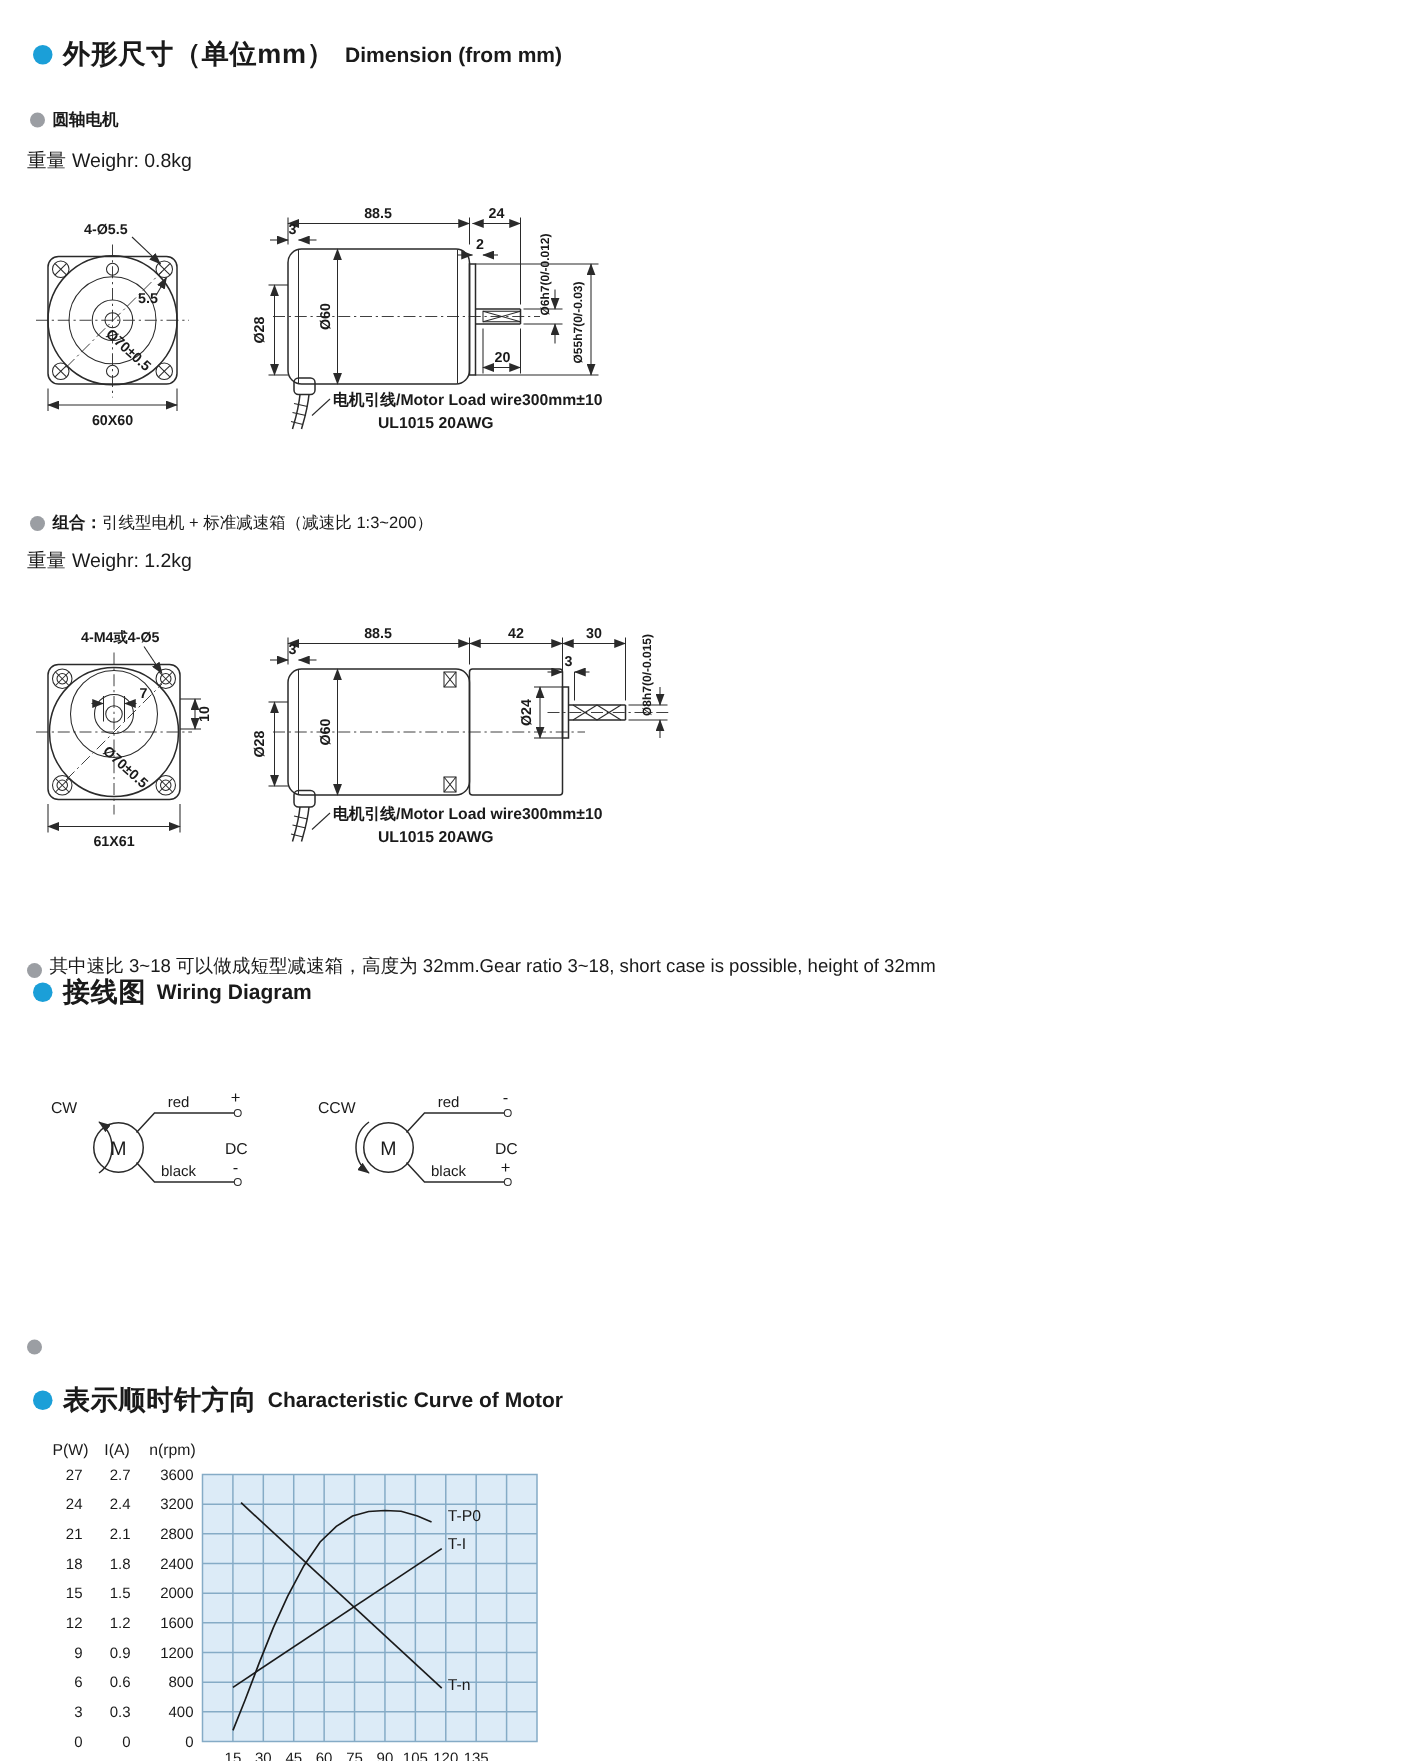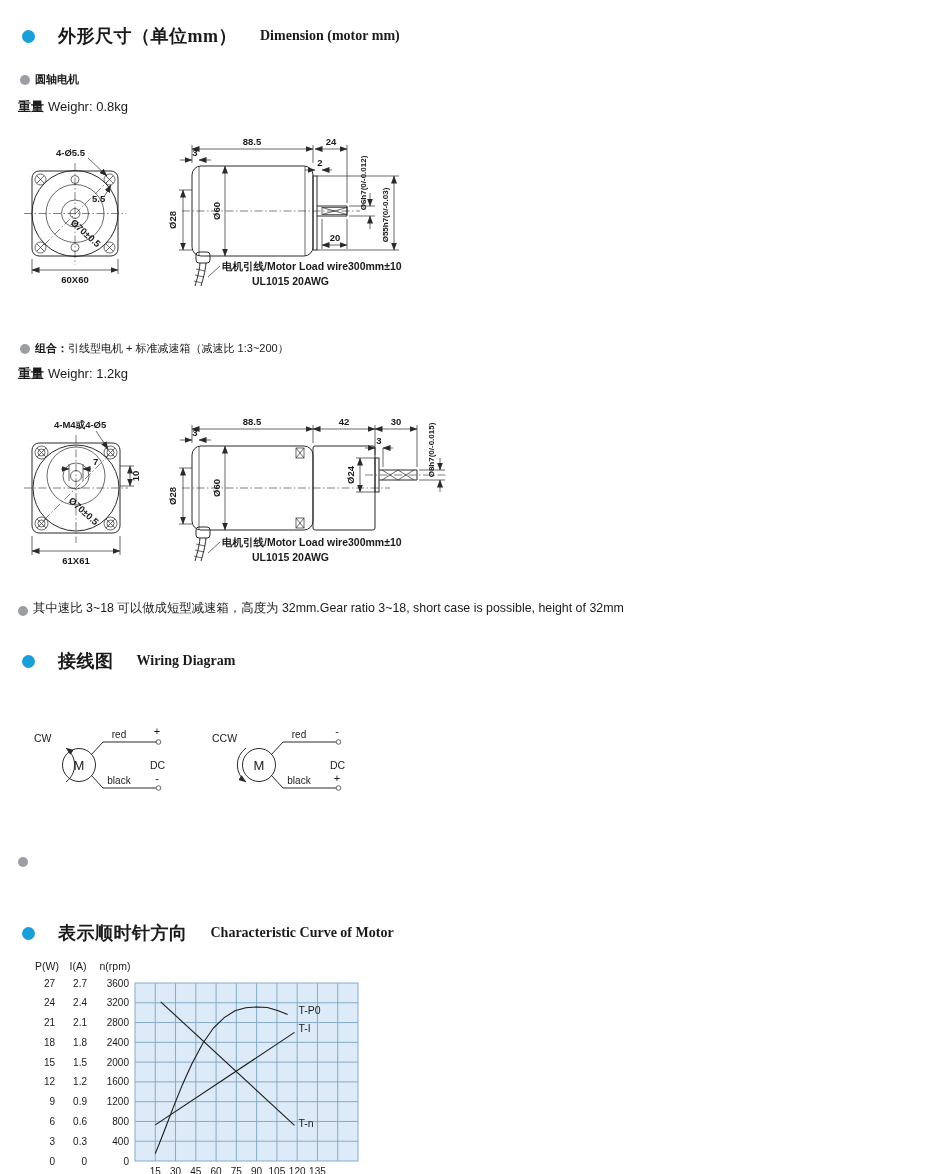--- a/index.html
+++ b/index.html
@@ -1,28 +1,28 @@
 <!DOCTYPE html>
 <html><head>
 <meta charset="utf-8">
 <style>
   html,body{margin:0;padding:0;background:#fff;}
   #page{position:relative;width:950px;height:1174px;background:#ffffff;
         font-family:"Liberation Sans",sans-serif;color:#1a1a1a;overflow:hidden;}
   .abs{position:absolute;}
-  .sec-header{display:flex;align-items:center;gap:23px;font-family:Liberation Serif, serif;}
+  .sec-header{display:flex;align-items:center;gap:7px;}
   .dot-blue{width:13px;height:13px;border-radius:50%;background:#1b9fd8;flex:0 0 auto;}
   .dot-gray{width:10px;height:10px;border-radius:50%;background:#9b9ea3;flex:0 0 auto;margin-right:5px;}
   .h-zh{font-size:18px;font-weight:700;letter-spacing:.5px;}
   .h-en{font-size:14px;font-weight:700;}
   .sub-row{display:flex;align-items:center;font-size:11px;font-weight:700;}
   .sub-rest{font-weight:400;text-align:right;}
   .weight{font-size:13px;}
-  .weight b{font-weight:700;margin-right:4px;}
-  .note-row{display:flex;align-items:flex-end;font-size:12.4px;line-height:15px;}
+  .weight b{font-weight:400;margin-right:4px;}
+  .note-row{display:flex;align-items:flex-end;font-size:12.4px;line-height:15px;margin-top:36px;}
   .note-row .dot-gray{margin-top:2px;}
   svg{overflow:visible;}
   svg text{font-family:"Liberation Sans",sans-serif;fill:#1a1a1a;}
   .ln{stroke:#2a2a2a;stroke-width:1;fill:none;}
   .thin{stroke:#2a2a2a;stroke-width:.7;fill:none;}
   .dim{stroke:#2a2a2a;stroke-width:.7;fill:none;}
   .cl{stroke:#2a2a2a;stroke-width:.6;fill:none;stroke-dasharray:8 2.5 1.5 2.5;}
   .dtx{font-size:9.5px;font-weight:700;}
   .dtx8{font-size:8px;font-weight:700;}
   .wtx{font-size:10.5px;font-weight:700;}
@@ -39,21 +39,21 @@
       <path d="M0,0 L8,3 L0,6 Z" fill="#2a2a2a"></path>
     </marker>
   </defs>
 </svg>
 
 <div id="page">
 
   <div class="abs sec-header" style="left:22px;top:6px">
     <span class="dot-blue"></span>
     <span class="h-zh">外形尺寸（单位mm）</span>
-    <span class="h-en">Dimension (motor mm)</span>
+    <span class="h-en">Dimension (from mm)</span>
   </div>
 
   <div class="abs sub-row" style="left:20px;top:54px">
     <span class="dot-gray"></span>
     <span>圆轴电机</span>
   </div>
   <div class="abs weight" style="left:18px;top:80px">
     <b>重量</b><span>Weighr: 0.8kg</span>
   </div>
 

